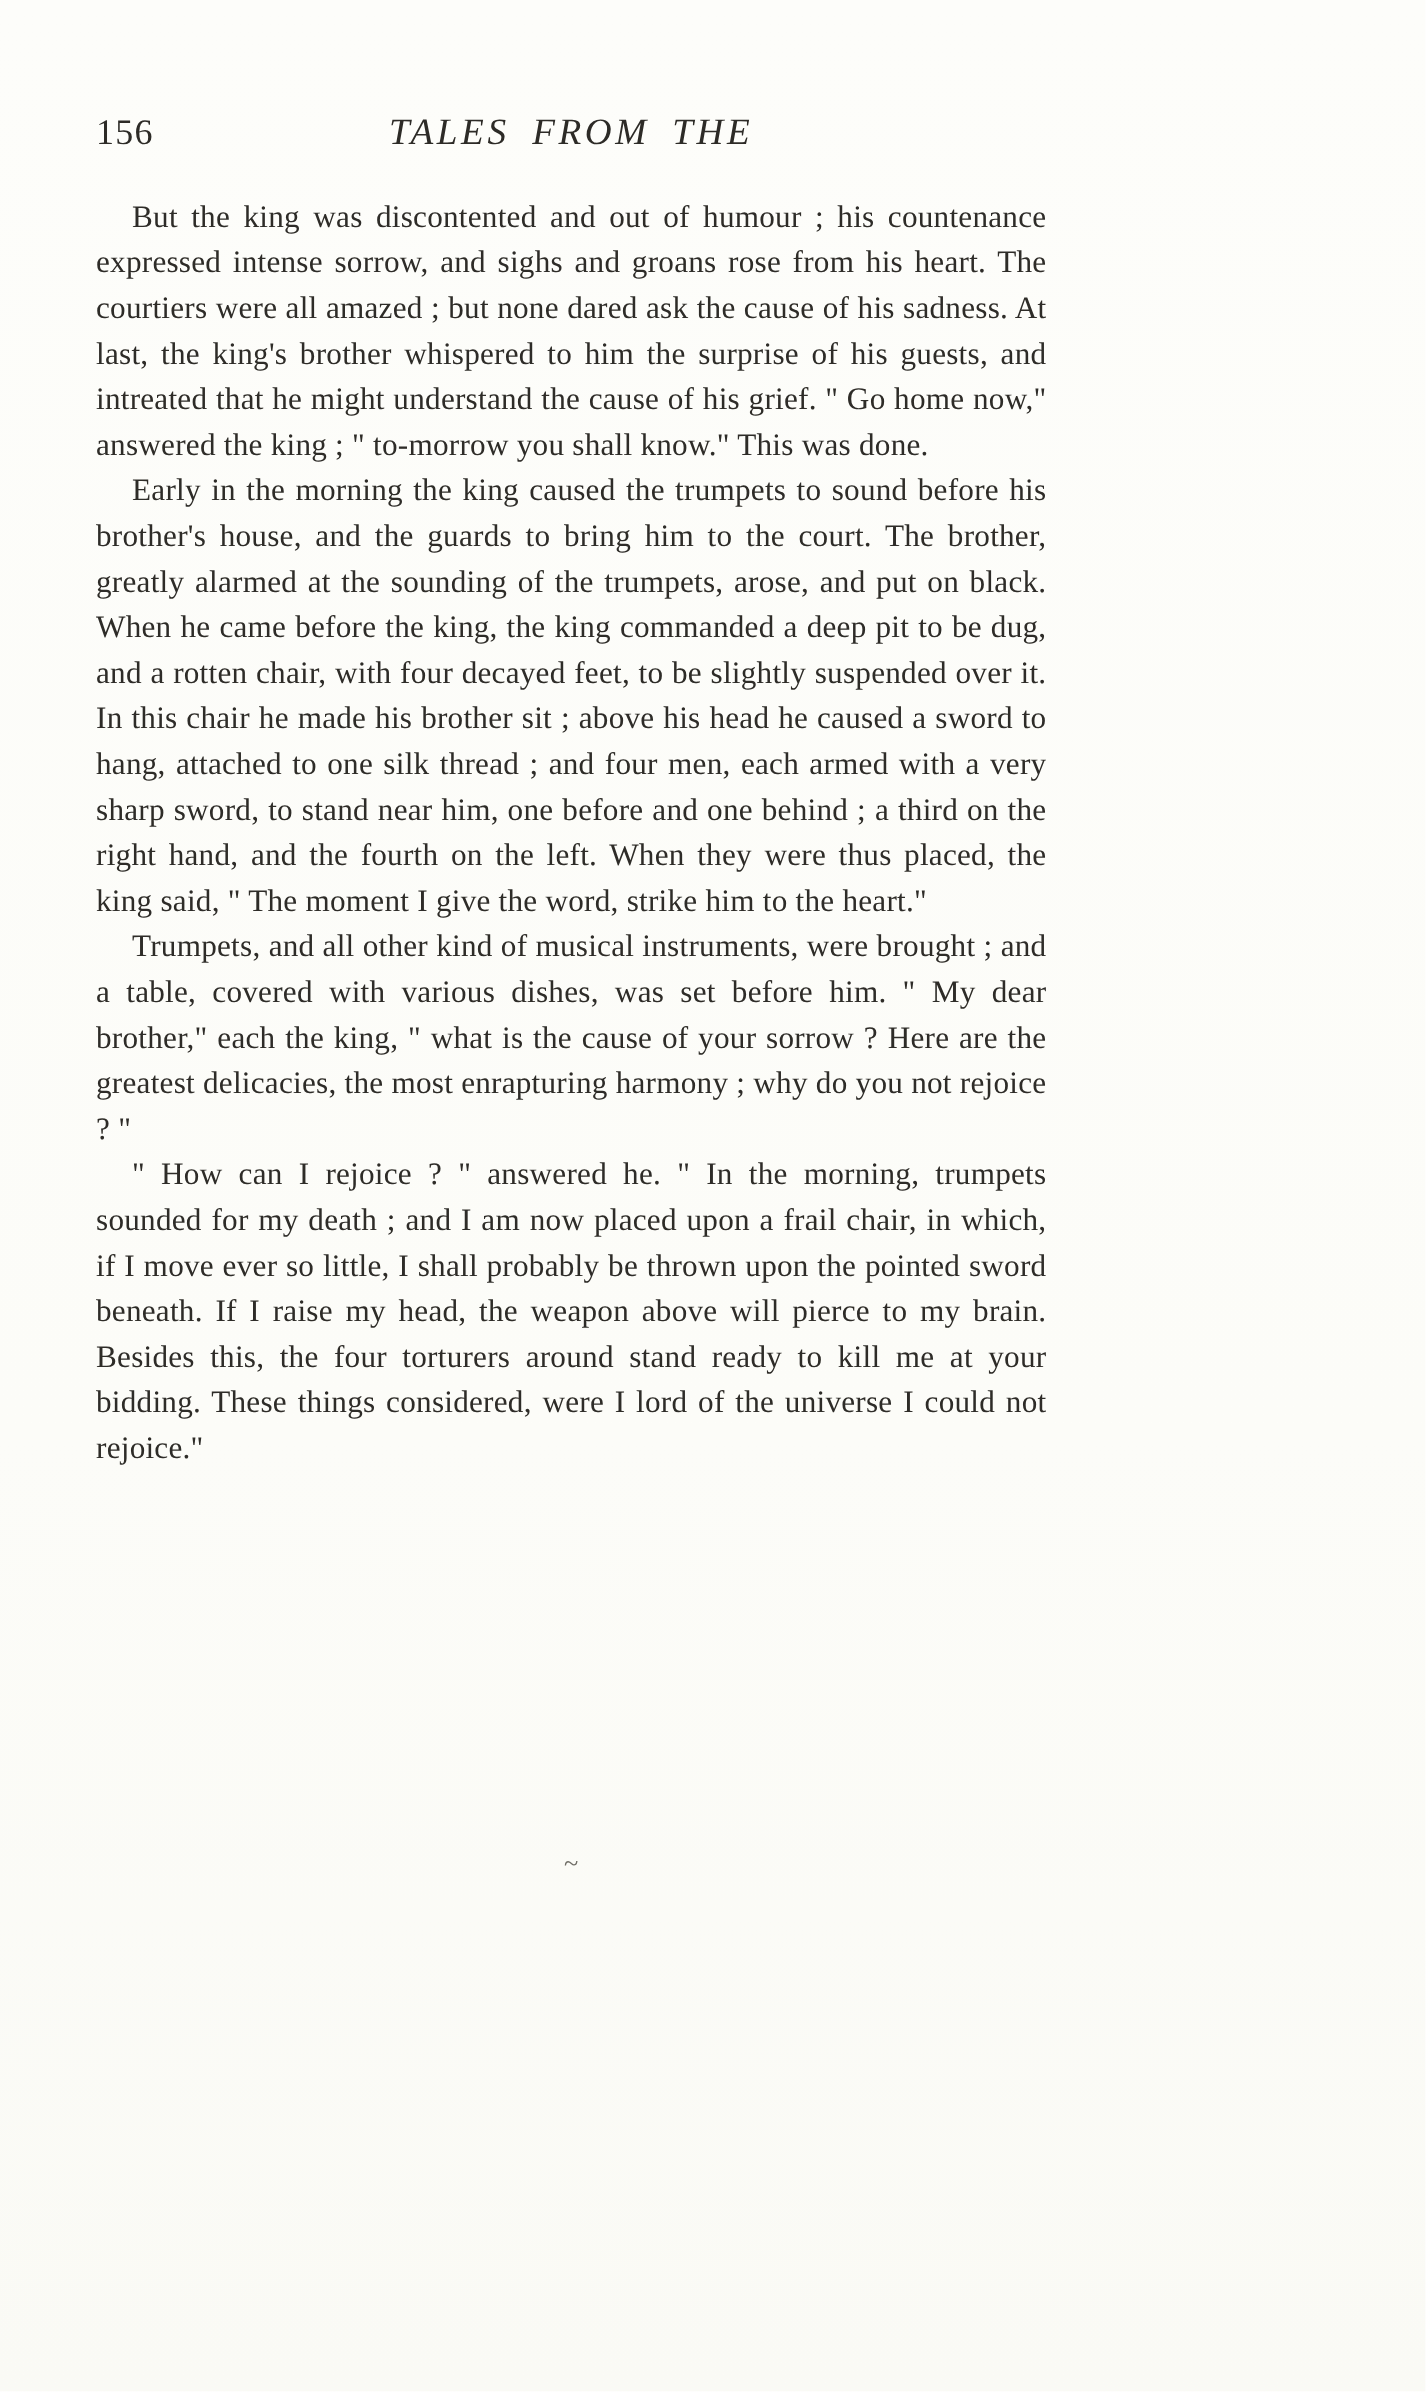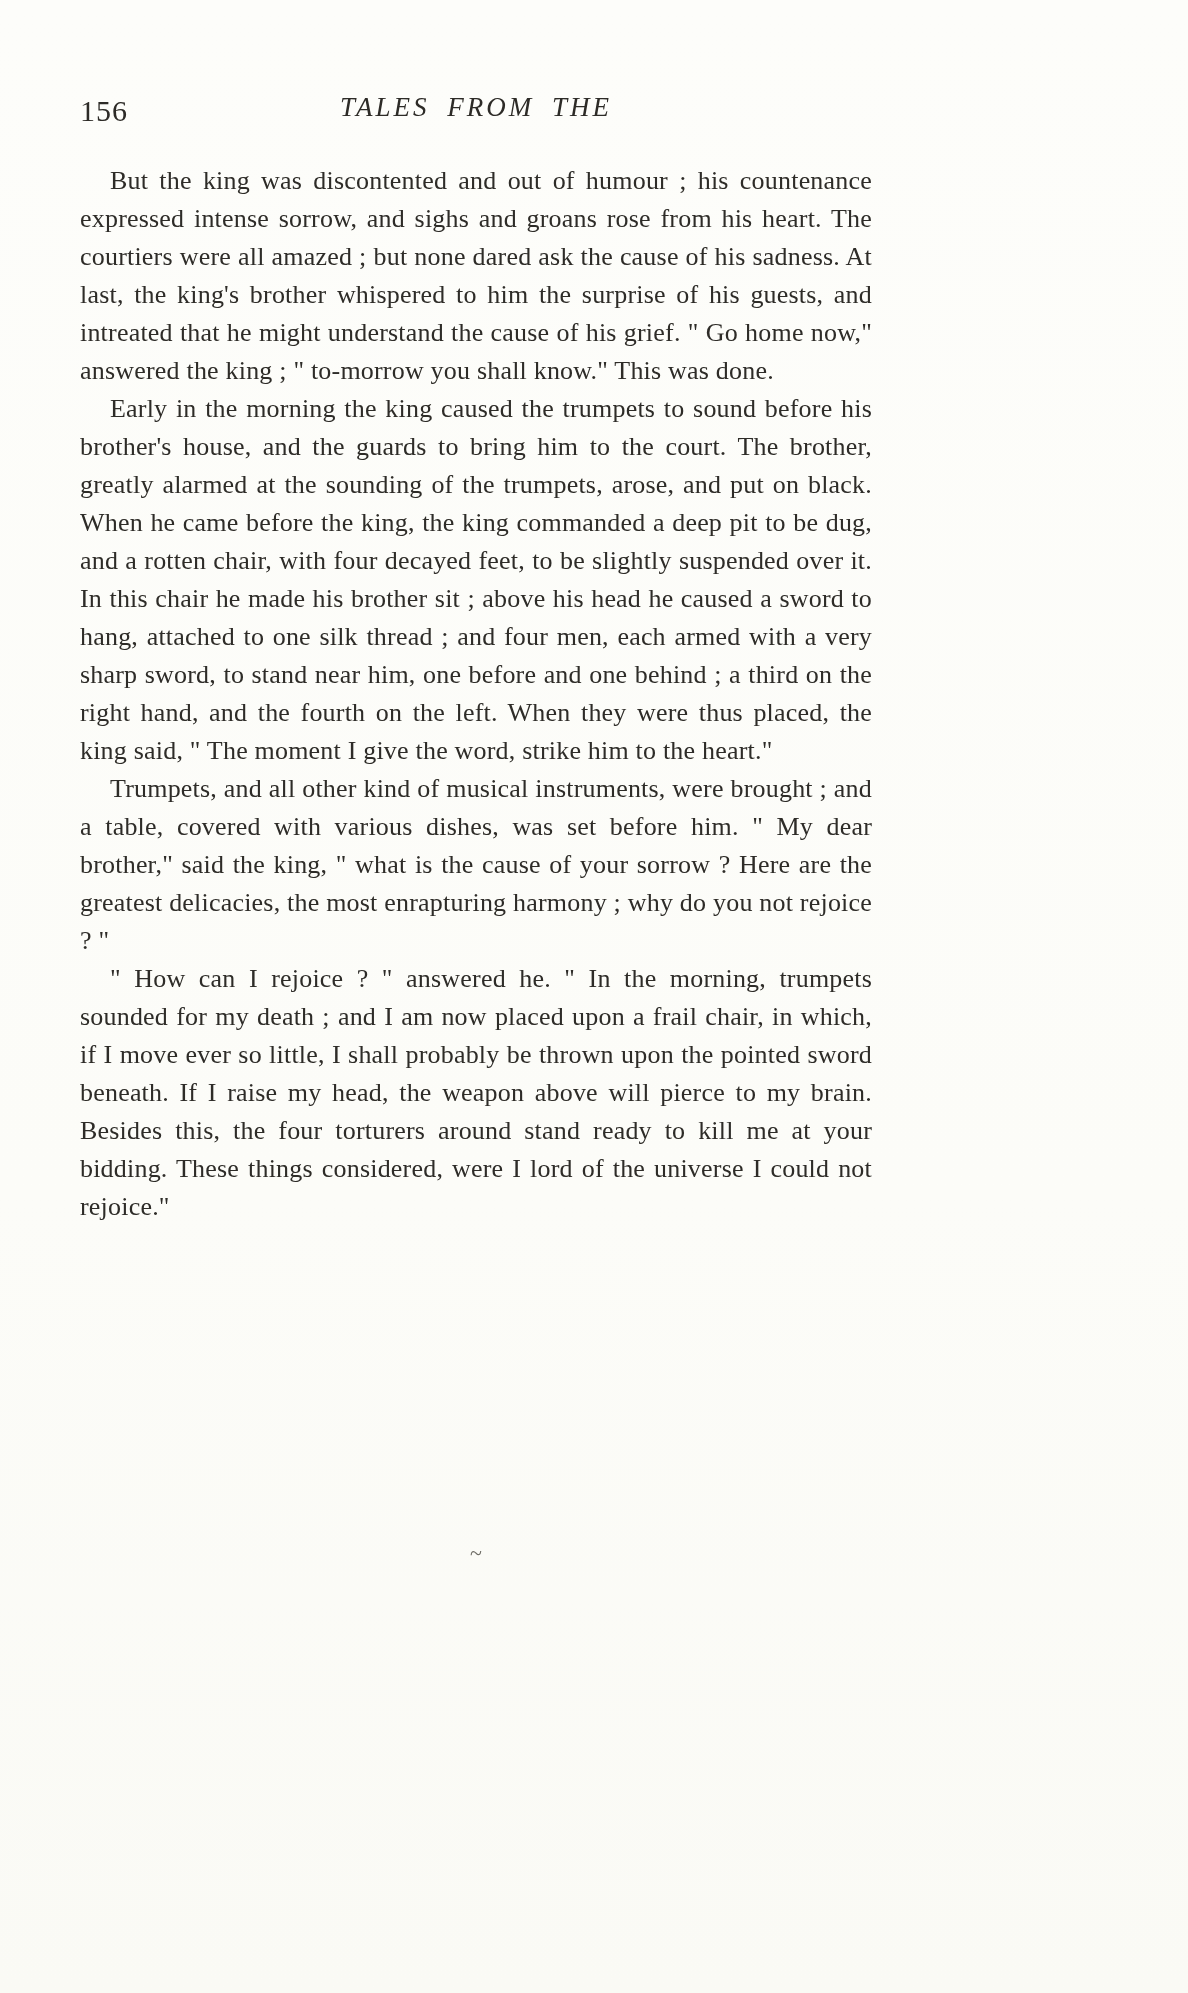--- a/index.html
+++ b/index.html
@@ -35,21 +35,21 @@
     font-size: 30px;
     letter-spacing: 1px;
     color: #2d2b27;
     text-align: right;
   }
 
   .running-title {
     display: block;
     text-align: center;
     font-style: italic;
-    font-size: 27px;
+    font-size: 31px;
     letter-spacing: 3px;
     word-spacing: 8px;
     color: #2d2b27;
   }
 
   .body-text p {
     margin: 0;
     text-indent: 30px;
     font-size: 26px;
     line-height: 38px;
@@ -76,21 +76,21 @@
   <div class="text-col">
 
     <div class="header">
       <span class="page-num">156</span>
       <span class="running-title">TALES FROM THE</span>
     </div>
 
     <div class="body-text">
       <p>But the king was discontented and out of humour ; his countenance expressed intense sorrow, and sighs and groans rose from his heart.  The courtiers were all amazed ; but none dared ask the cause of his sadness.  At last, the king's brother whispered to him the surprise of his guests, and intreated that he might understand the cause of his grief. " Go home now," answered the king ; " to-morrow you shall know."  This was done.</p>
       <p>Early in the morning the king caused the trumpets to sound before his brother's house, and the guards to bring him to the court.  The brother, greatly alarmed at the sounding of the trumpets, arose, and put on black.  When he came before the king, the king commanded a deep pit to be dug, and a rotten chair, with four decayed feet, to be slightly suspended over it.  In this chair he made his brother sit ; above his head he caused a sword to hang, attached to one silk thread ; and four men, each armed with a very sharp sword, to stand near him, one before and one behind ; a third on the right hand, and the fourth on the left. When they were thus placed, the king said, " The moment I give the word, strike him to the heart."</p>
-      <p>Trumpets, and all other kind of musical instruments, were brought ; and a table, covered with various dishes, was set before him.  " My dear brother," said the king, " what is the cause of your sorrow ?  Here are the greatest delicacies, the most enrapturing harmony ; why do you not rejoice ? "</p>
+      <p>Trumpets, and all other kind of musical instruments, were brought ; and a table, covered with various dishes, was set before him.  " My dear brother," each the king, " what is the cause of your sorrow ?  Here are the greatest delicacies, the most enrapturing harmony ; why do you not rejoice ? "</p>
       <p>" How can I rejoice ? " answered he.  " In the morning, trumpets sounded for my death ;  and I am now placed upon a frail chair, in which, if I move ever so little, I shall probably be thrown upon the pointed sword beneath.  If I raise my head, the weapon above will pierce to my brain.  Besides this, the four torturers around stand ready to kill me at your bidding.  These things considered, were I lord of the universe I could not rejoice."</p>
     </div>
 
   </div>
 
   <div class="footer-mark">~</div>
 
 </div>
 
 </body></html>

